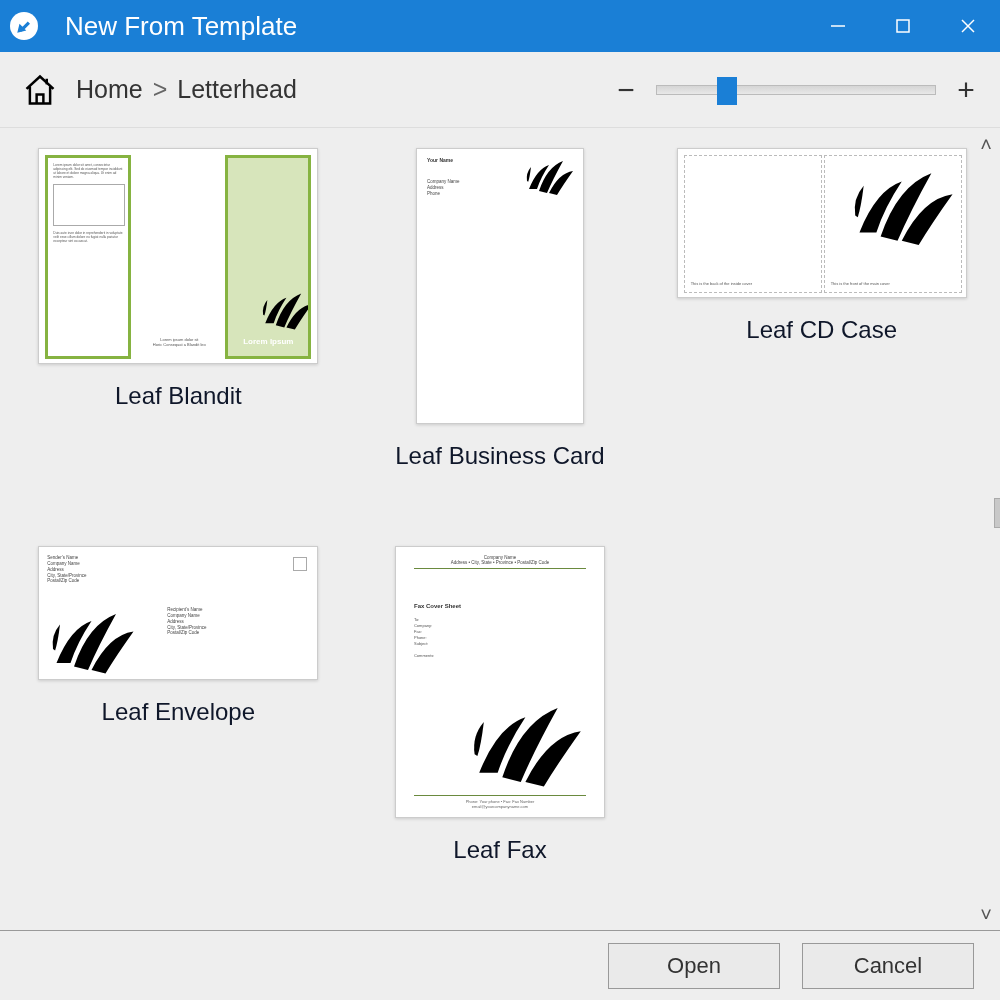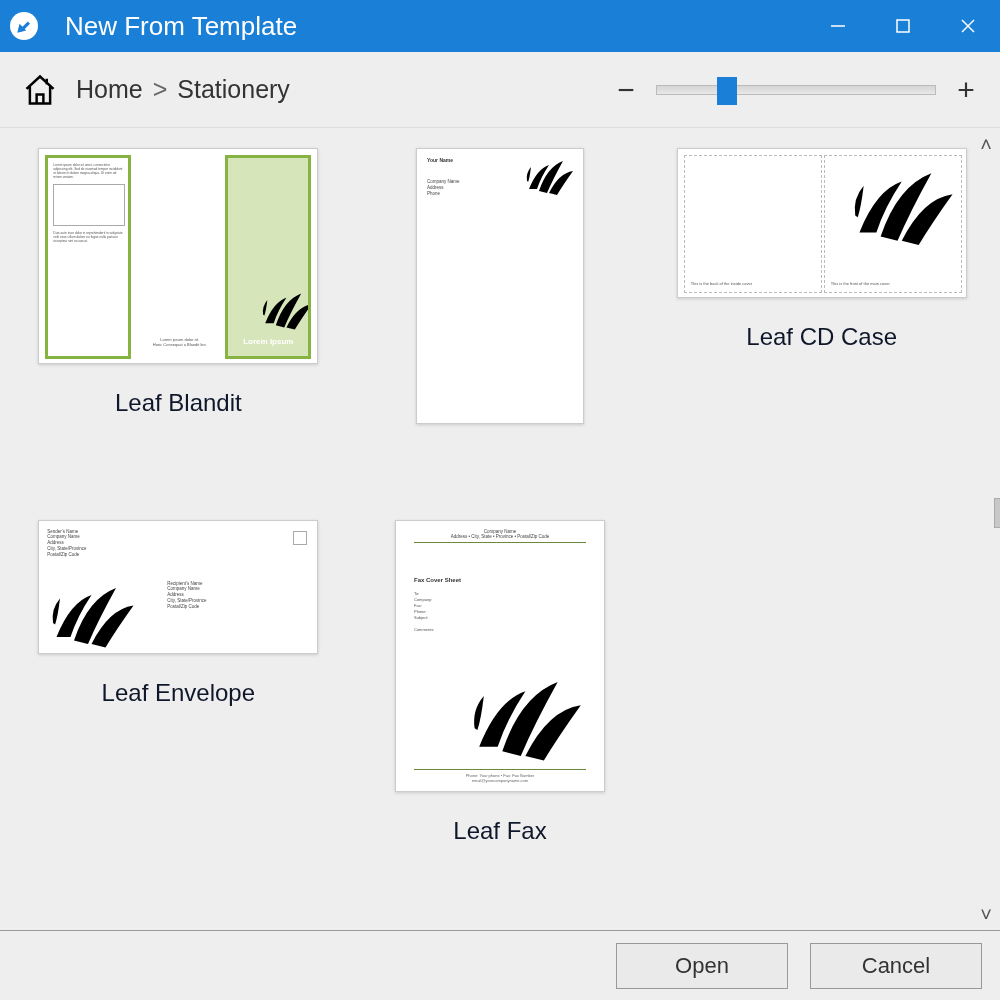--- a/index.html
+++ b/index.html
@@ -29,21 +29,21 @@
   .slider { width:280px; height:10px; background:linear-gradient(to bottom,#d5d5d5,#e8e8e8);
     border:1px solid #bbb; position:relative; }
   .slider-thumb { position:absolute; top:-9px; left:60px; width:20px; height:28px;
     background:#1a7fd6; }
 
   
   .gallery-wrap { position:relative; height:802px; background:#eeeeee; }
   .gallery { padding:20px 30px 10px 30px; display:grid;
     grid-template-columns: repeat(3, 1fr); column-gap:25px; row-gap:20px;
     height:100%; }
-  .template-item { display:flex; flex-direction:column; align-items:center;gap:7px; }
+  .template-item { display:flex; flex-direction:column; align-items:center; }
   .thumb { background:#fff; border:1px solid #ccc; box-shadow:0 1px 3px rgba(0,0,0,0.15);
     position:relative; overflow:hidden; }
   .template-label { margin-top:18px; font-size:24px; color:#0f172a; text-align:center; }
 
   
   .t-brochure { width:280px; height:216px; }
   .t-bizcard  { width:168px; height:276px; }
   .t-cdcase   { width:290px; height:150px; }
   .t-envelope { width:280px; height:134px; }
   .t-fax      { width:210px; height:272px; }
@@ -94,21 +94,21 @@
   .scroll-arrow { position:absolute; right:4px; width:20px; height:20px; color:#555;
     display:flex; align-items:center; justify-content:center; font-size:20px;}
   .sa-up { top:6px; }
   .sa-dn { bottom:6px; }
   .scroll-drag { position:absolute; right:-4px; top:370px; width:10px; height:30px;
     background:#c8c8c8; border:1px solid #aaa; }
 
   
   .bottombar { position:absolute; left:0; right:0; bottom:0; height:70px;
     background:#eeeeee; border-top:1px solid #999; display:flex;
-    align-items:center; justify-content:flex-end; padding-right:18px; gap:22px; }
+    align-items:center; justify-content:flex-end; padding-right:26px; gap:22px; }
   .btn { width:172px; height:46px; border:1px solid #999; background:#eaeaea;
     display:flex; align-items:center; justify-content:center; font-size:22px; color:#333; }
 </style>
 </head>
 <body>
 
 <svg width="0" height="0" style="position:absolute">
   <defs>
     <g id="leafshape">
       <path d="M10 80 Q 30 30 60 20 Q 40 50 30 80 Z"></path>
@@ -151,21 +151,21 @@
 <div class="toolbar">
   <div class="home-icon">
     <svg viewBox="0 0 32 32" width="36" height="36">
       <path fill="none" stroke="#000" stroke-width="2.2" d="M4 15 L16 4 L28 15 M7 13 V28 H25 V13 M13 28 V20 H19 V28"></path>
       <path fill="none" stroke="#000" stroke-width="2.2" d="M22 6 V11"></path>
     </svg>
   </div>
   <div class="breadcrumb">
     <span>Home</span>
     <span class="bc-sep">&gt;</span>
-    <span>Stationery</span>
+    <span>Letterhead</span>
   </div>
   <div class="spacer"></div>
   <div class="zoom-minus">−</div>
   <div class="slider">
     <div class="slider-thumb"></div>
   </div>
   <div class="zoom-plus">+</div>
 </div>
 
 <div class="gallery-wrap">
@@ -192,20 +192,21 @@
     </div>
 
     <div class="template-item">
       <div class="thumb t-bizcard">
         <div class="bc-name">Your Name</div>
         <div class="bc-co">Company Name<br>Address<br>Phone</div>
         <svg class="leaf-dark" viewBox="0 0 130 100">
             <use href="#leafshape"></use>
           </svg>
       </div>
+      <div class="template-label">Leaf Business Card</div>
     </div>
 
     <div class="template-item">
       <div class="thumb t-cdcase">
         <div class="half pleft">
             <div class="cap">This is the back of the inside cover</div>
           </div>
         <div class="half pright">
           <svg class="leaf-dark" viewBox="0 0 130 100">
               <use href="#leafshape"></use>

